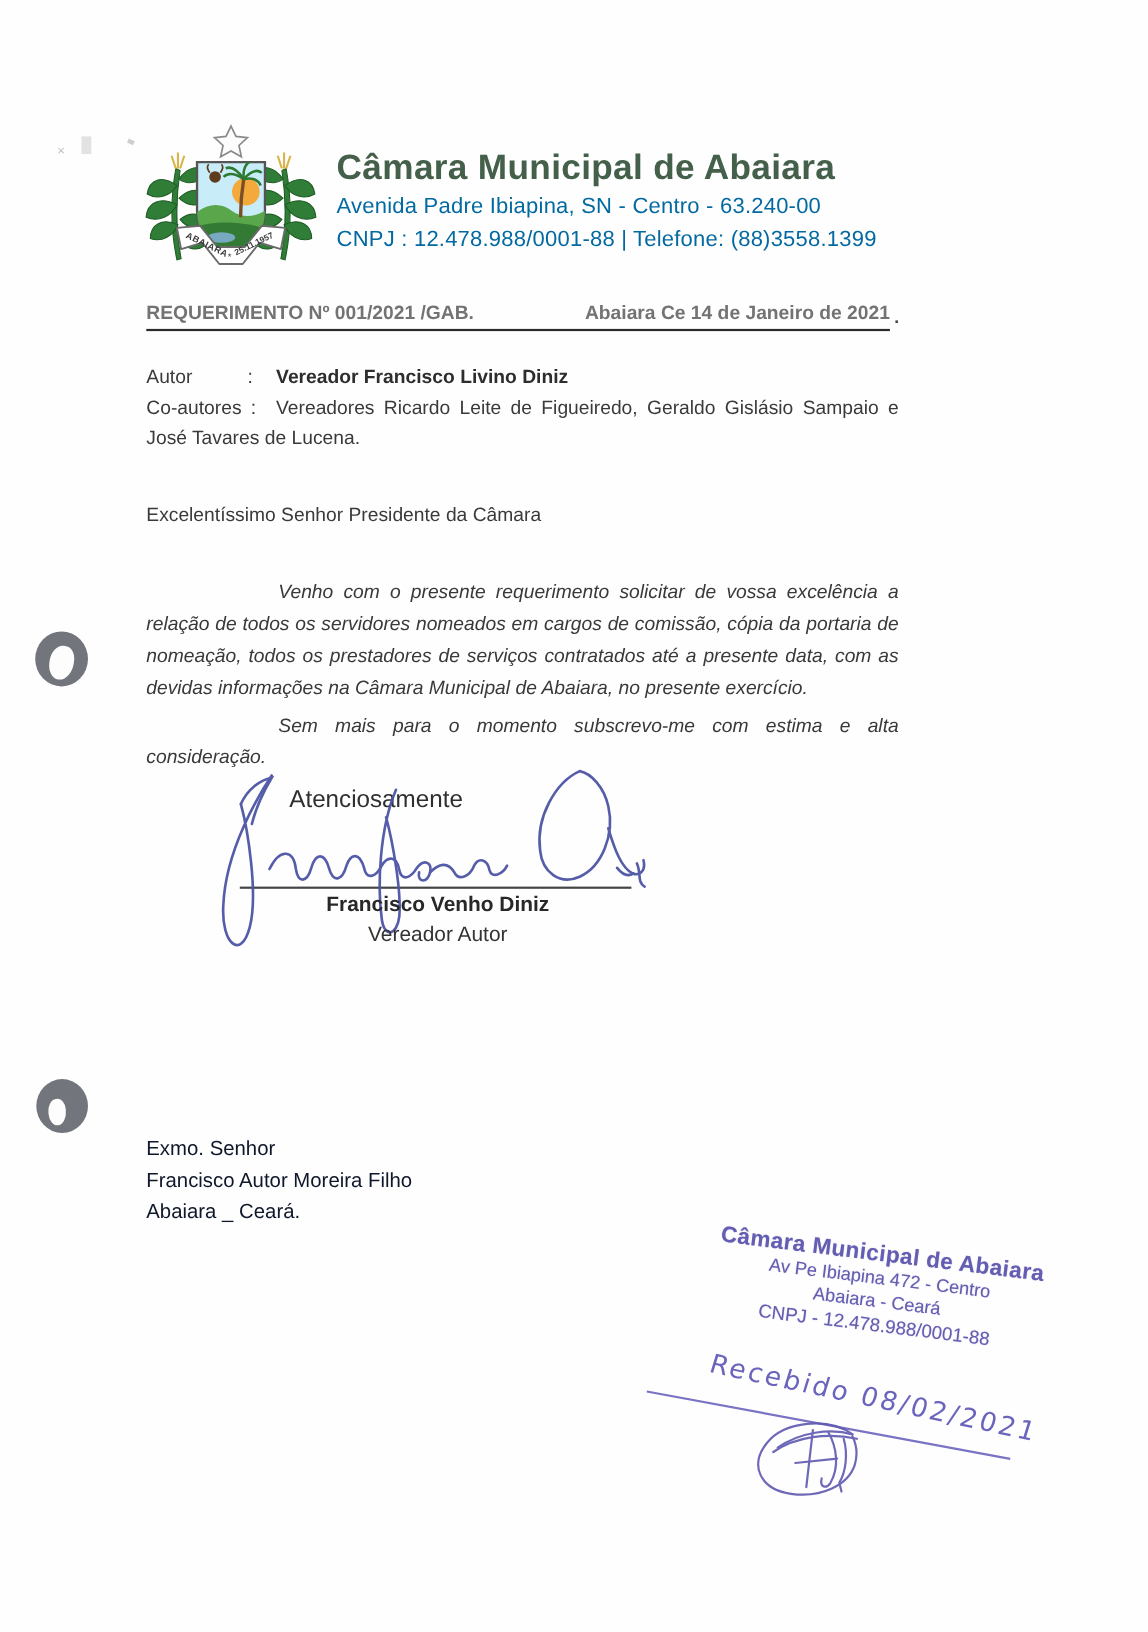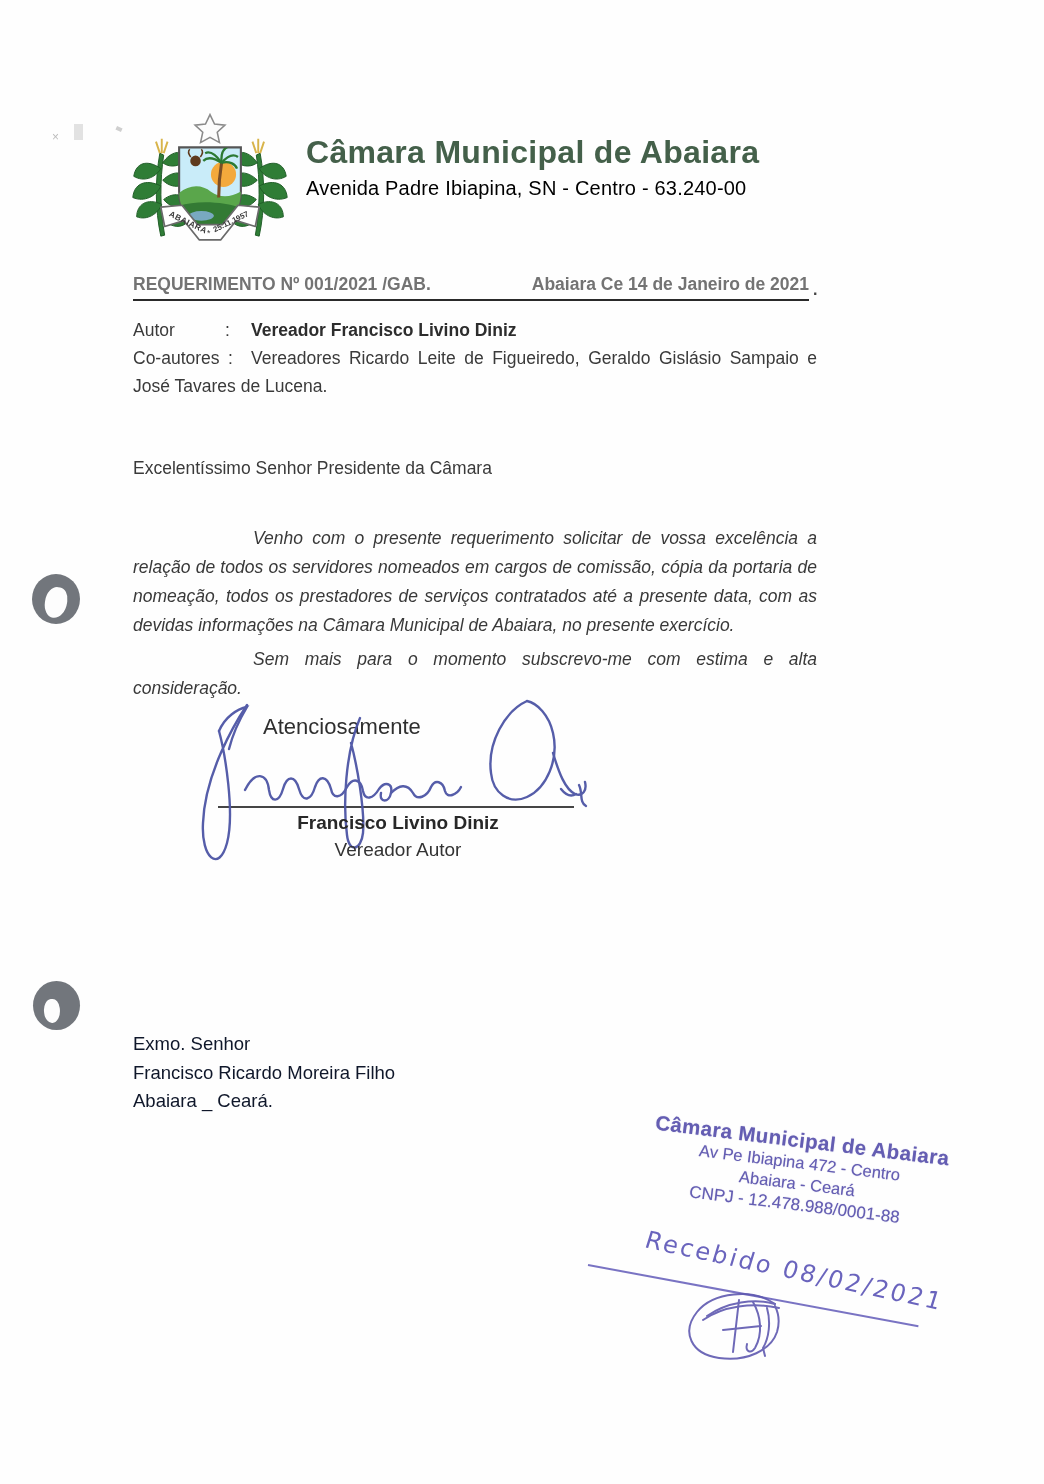--- a/index.html
+++ b/index.html
@@ -15,33 +15,33 @@
   }
 
   
   .doc-header { position: absolute; left: 128px; top: 110px; display: flex; gap: 14px; }
   .crest { width: 164px; height: 150px; flex: 0 0 auto; }
   .head-text { padding-top: 24px; }
   .org-title {
     margin: 0; font-size: 32px; font-weight: bold;
     color: #44604a; letter-spacing: 0.3px; line-height: 36px;
   }
-  .org-line { margin: 7px 0 0 0; font-size: 20px; color: #000000; letter-spacing: 0.2px; }
+  .org-line { margin: 7px 0 0 0; font-size: 20px; color: #0369a1; letter-spacing: 0.2px; }
 
   
   .req-line {
     position: absolute; left: 133px; top: 274px; width: 676px;
     display: flex; justify-content: space-between;
     font-weight: bold; font-size: 17.5px; color: #737373;
     border-bottom: 2.5px solid #2a2a2a; padding-bottom: 4px;
   }
   .req-period { position: absolute; left: 813px; top: 281px; font-weight: bold; color: #444; }
 
   
-  .meta { position: absolute; left: 133px; top: 316px; width: 684px; font-size: 17.5px; }
+  .meta { position: absolute; left: 133px; top: 328px; width: 684px; font-size: 17.5px; }
   .meta p { margin: 0; line-height: 28px; }
   .meta-label { display: inline-block; width: 92px; }
   .meta-colon { display: inline-block; width: 26px; }
   .meta-value-bold { font-weight: bold; color: #2d2d2d; }
   .coauth { text-align: justify; }
   .coauth-label { margin-right: 18px; }
 
   .salutation { position: absolute; left: 133px; top: 458px; font-size: 17.5px; margin: 0; }
 
   
@@ -161,20 +161,21 @@
 
         <path d="M34 98 L56 96 L72 116 L98 116 L114 96 L136 98 L132 118 L112 112 L96 132 L74 132 L58 112 L38 118 Z" fill="#ffffff" stroke="#6a6a6a" stroke-width="1.8" stroke-linejoin="round"></path>
         <text x="42" y="107" transform="rotate(26 42 107)" font-size="8.5" font-weight="bold" fill="#3a3a3a" letter-spacing="0.5" font-family="Liberation Sans, sans-serif">ABAIARA</text>
         <text x="82" y="128" font-size="9" fill="#3a3a3a" font-family="Liberation Sans, sans-serif">*</text>
         <text x="90" y="124" transform="rotate(-26 90 124)" font-size="8" font-weight="bold" fill="#3a3a3a" font-family="Liberation Sans, sans-serif">25.11.1957</text>
       </svg>
     </div>
     <div class="head-text">
       <h1 class="org-title">Câmara Municipal de Abaiara</h1>
       <p class="org-line">Avenida Padre Ibiapina, SN - Centro - 63.240-00</p>
+      <p class="org-line">CNPJ : 12.478.988/0001-88 | Telefone: (88)3558.1399</p>
     </div>
   </header>
 
   <div class="req-line">
     <span>REQUERIMENTO Nº 001/2021 /GAB.</span>
     <span>Abaiara Ce 14 de Janeiro de 2021</span>
   </div>
   <span class="req-period">.</span>
 
   <div class="meta">
@@ -199,30 +200,30 @@
       <path d="M44 38 C50 24 62 16 72 14 C66 24 58 40 54 56"></path>
       <path d="M70 97 C80 77 92 80 94 97 C96 110 104 110 108 96 C112 82 120 82 124 96 C128 110 136 108 140 94 C144 82 152 82 156 96 C158 106 166 106 172 94 C178 84 186 86 188 98 C190 108 198 106 204 96 C210 88 218 90 216 100 C214 110 204 110 206 100"></path>
       <path d="M185 25 C170 60 168 112 172 142 C174 160 186 158 188 140 C190 117 182 72 176 50"></path>
       <path d="M216 100 C224 92 232 90 238 100 C242 108 252 104 256 94 C260 86 268 88 270 98 C272 106 282 102 286 94"></path>
       <path d="M352 8 C330 18 312 50 316 80 C318 100 334 112 352 104 C372 95 384 66 378 40 C374 22 362 10 352 8"></path>
       <path d="M378 60 C384 80 390 96 400 101 C408 104 412 97 410 89"></path>
       <path d="M386 96 C390 101 395 105 401 101 M404 92 C408 100 404 109 411 113"></path>
     </g>
   </svg>
   <div class="sig-block">
-    <p class="sig-name">Francisco Livino Diniz</p>
+    <p class="sig-name">Francisco Venho Diniz</p>
     <p class="sig-role">Vereador Autor</p>
   </div>
 
   <div class="punch punch-1"></div>
   <div class="punch punch-2"></div>
 
   <div class="addressee">
     <p>Exmo. Senhor</p>
-    <p>Francisco Ricardo Moreira Filho</p>
+    <p>Francisco Autor Moreira Filho</p>
     <p>Abaiara _ Ceará.</p>
   </div>
 
   <div class="stamp">
     <p class="stamp-l1">Câmara Municipal de Abaiara</p>
     <p class="stamp-l2">Av Pe Ibiapina 472 - Centro</p>
     <p class="stamp-l3">Abaiara - Ceará</p>
     <p class="stamp-l4">CNPJ - 12.478.988/0001-88</p>
   </div>
 

